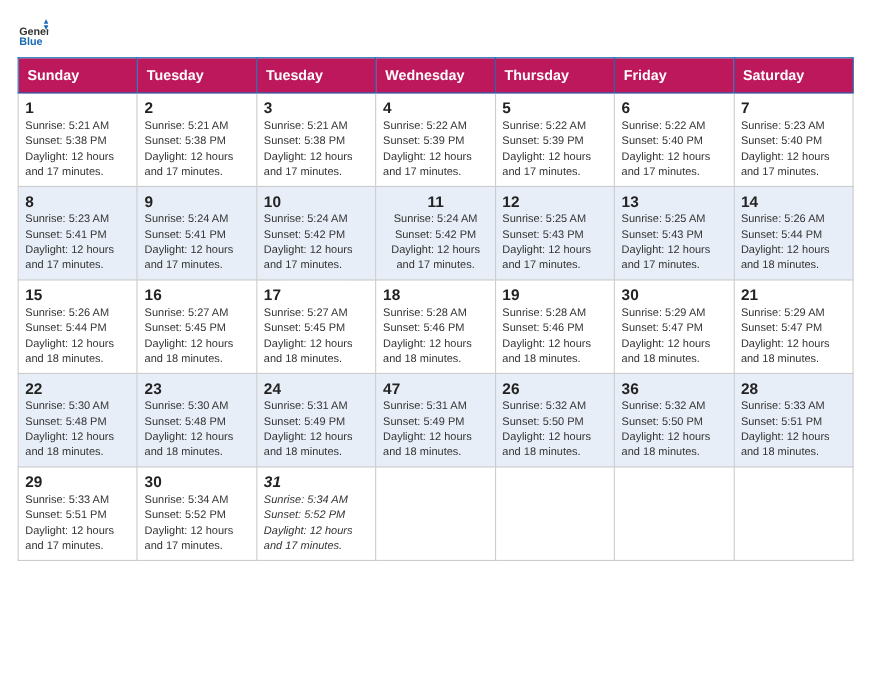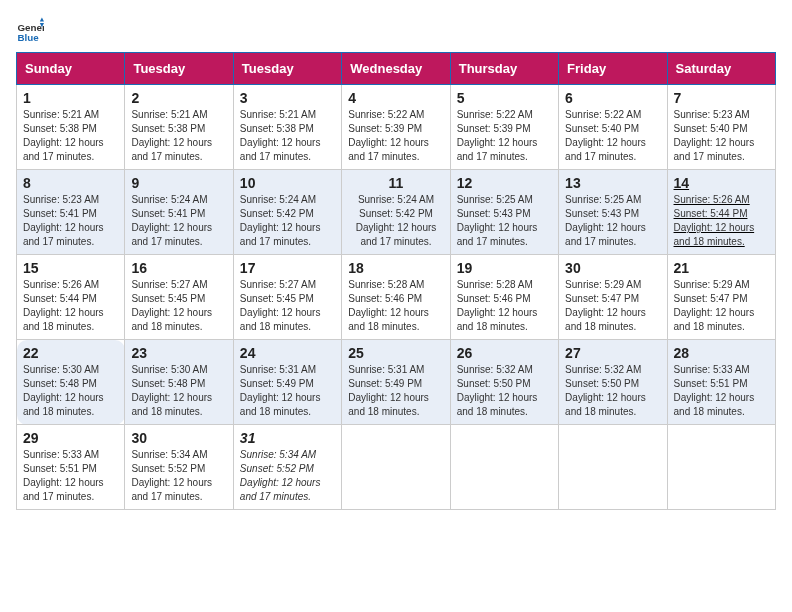--- a/index.html
+++ b/index.html
@@ -131,21 +131,21 @@
           <div class="day-info">Sunrise: 5:24 AM<br>Sunset: 5:42 PM<br>Daylight: 12 hours and 17 minutes.</div>
         </td>
         <td style="background: rgb(232, 238, 247);">
           <span class="day-num">12</span>
           <div class="day-info">Sunrise: 5:25 AM<br>Sunset: 5:43 PM<br>Daylight: 12 hours and 17 minutes.</div>
         </td>
         <td style="background: rgb(232, 238, 247);">
           <span class="day-num">13</span>
           <div class="day-info">Sunrise: 5:25 AM<br>Sunset: 5:43 PM<br>Daylight: 12 hours and 17 minutes.</div>
         </td>
-        <td style="background: rgb(232, 238, 247); text-decoration: underline;">
+        <td style="background: rgb(232, 238, 247);">
           <span class="day-num">14</span>
           <div class="day-info">Sunrise: 5:26 AM<br>Sunset: 5:44 PM<br>Daylight: 12 hours and 18 minutes.</div>
         </td>
       </tr>
       <tr class="row-odd">
         <td style="background: rgb(255, 255, 255);">
           <span class="day-num">15</span>
           <div class="day-info">Sunrise: 5:26 AM<br>Sunset: 5:44 PM<br>Daylight: 12 hours and 18 minutes.</div>
         </td>
         <td style="background: rgb(255, 255, 255);">
@@ -167,42 +167,42 @@
         <td style="background: rgb(255, 255, 255);">
           <span class="day-num">30</span>
           <div class="day-info">Sunrise: 5:29 AM<br>Sunset: 5:47 PM<br>Daylight: 12 hours and 18 minutes.</div>
         </td>
         <td style="background: rgb(255, 255, 255);">
           <span class="day-num">21</span>
           <div class="day-info">Sunrise: 5:29 AM<br>Sunset: 5:47 PM<br>Daylight: 12 hours and 18 minutes.</div>
         </td>
       </tr>
       <tr class="row-even">
-        <td style="background: rgb(232, 238, 247); border-radius: 10px;">
+        <td style="background: rgb(232, 238, 247);">
           <span class="day-num">22</span>
           <div class="day-info">Sunrise: 5:30 AM<br>Sunset: 5:48 PM<br>Daylight: 12 hours and 18 minutes.</div>
         </td>
         <td style="background: rgb(232, 238, 247);">
           <span class="day-num">23</span>
           <div class="day-info">Sunrise: 5:30 AM<br>Sunset: 5:48 PM<br>Daylight: 12 hours and 18 minutes.</div>
         </td>
         <td style="background: rgb(232, 238, 247);">
           <span class="day-num">24</span>
           <div class="day-info">Sunrise: 5:31 AM<br>Sunset: 5:49 PM<br>Daylight: 12 hours and 18 minutes.</div>
         </td>
         <td style="background: rgb(232, 238, 247);">
-          <span class="day-num">25</span>
+          <span class="day-num">47</span>
           <div class="day-info">Sunrise: 5:31 AM<br>Sunset: 5:49 PM<br>Daylight: 12 hours and 18 minutes.</div>
         </td>
         <td style="background: rgb(232, 238, 247); margin-left: 31px;">
           <span class="day-num">26</span>
           <div class="day-info">Sunrise: 5:32 AM<br>Sunset: 5:50 PM<br>Daylight: 12 hours and 18 minutes.</div>
         </td>
         <td style="background: rgb(232, 238, 247);">
-          <span class="day-num">27</span>
+          <span class="day-num">36</span>
           <div class="day-info">Sunrise: 5:32 AM<br>Sunset: 5:50 PM<br>Daylight: 12 hours and 18 minutes.</div>
         </td>
         <td style="background: rgb(232, 238, 247);">
           <span class="day-num">28</span>
           <div class="day-info">Sunrise: 5:33 AM<br>Sunset: 5:51 PM<br>Daylight: 12 hours and 18 minutes.</div>
         </td>
       </tr>
       <tr class="row-odd">
         <td style="background: rgb(255, 255, 255);">
           <span class="day-num">29</span>

